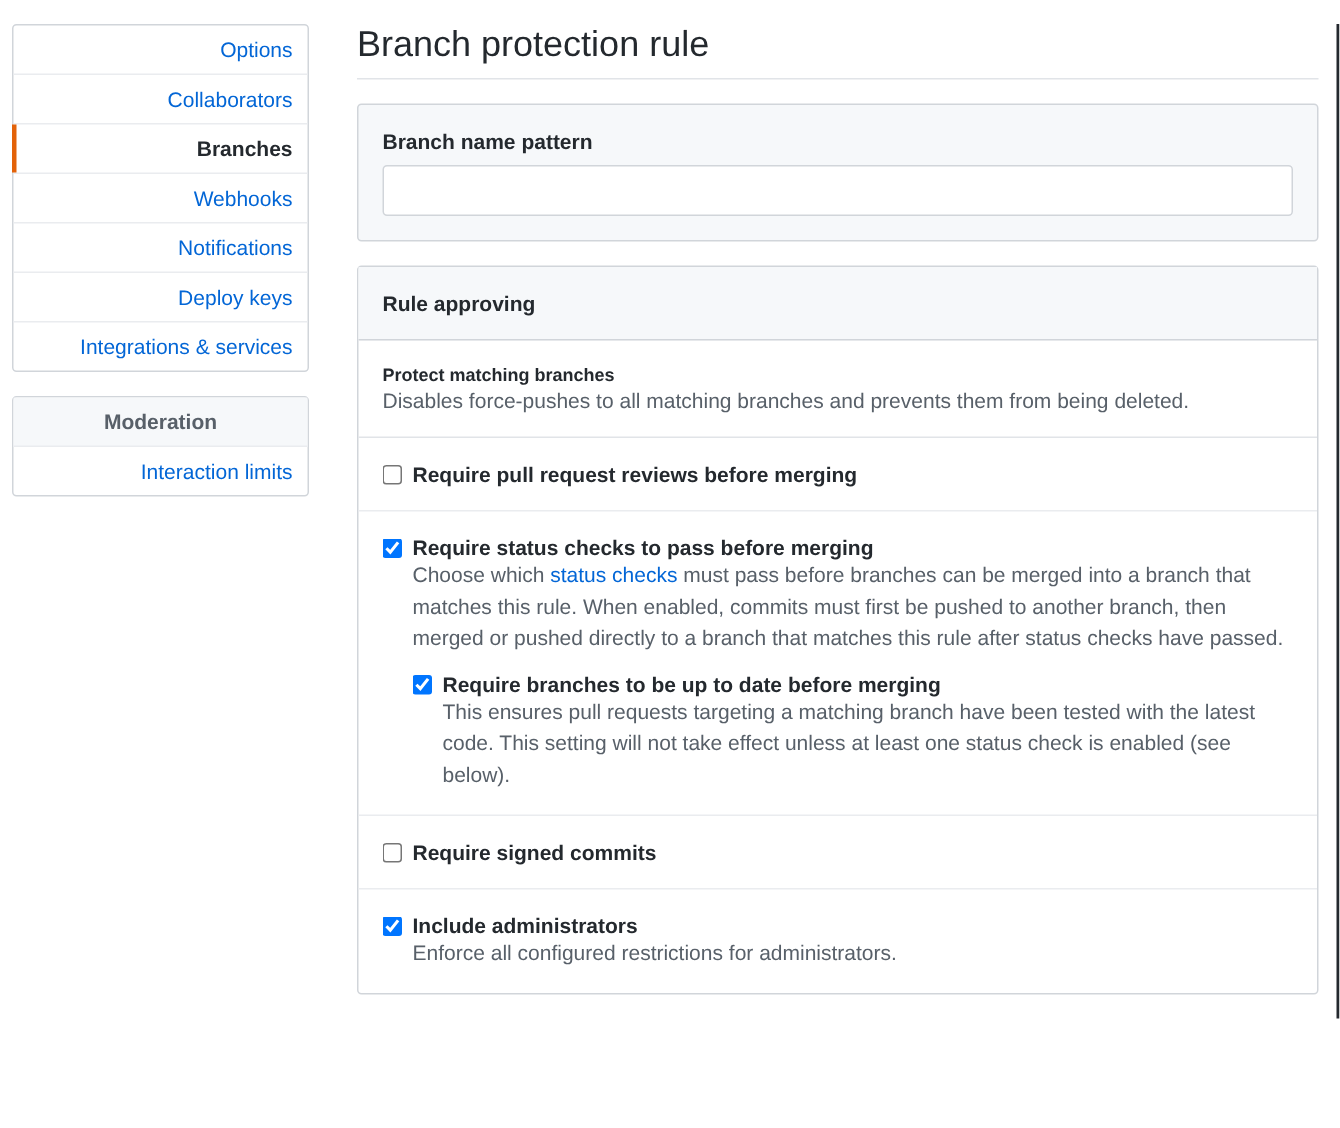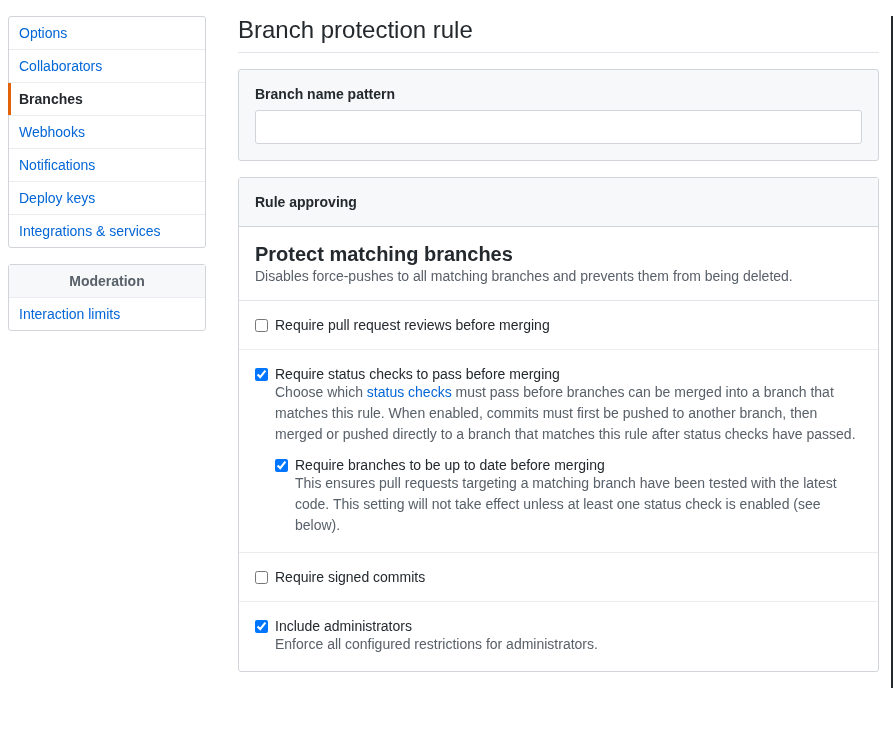--- a/index.html
+++ b/index.html
@@ -5,21 +5,21 @@
     * { box-sizing: border-box; margin: 0; padding: 0; }
     body {
       font-family: -apple-system, BlinkMacSystemFont, "Segoe UI", Helvetica, Arial, sans-serif;
       font-size: 14px;
       color: #24292e;
       background: #fff;
       display: flex;
       padding: 16px 0 16px 8px;
       width: 893px;
     }
-    a { color: #0366d6; text-decoration: none; }
+    a { color: #0366d6; text-decoration: none; text-align: right; }
 
     
     .sidebar {
       width: 198px;
       flex-shrink: 0;
     }
     .menu {
       border: 1px solid #d1d5da;
       border-radius: 3px;
       margin-bottom: 16px;
@@ -107,21 +107,21 @@
       border: 1px solid #d1d5da;
       border-radius: 3px;
       margin-bottom: 16px;
     }
 
     .subhead {
       padding: 16px;
       border-bottom: 1px solid #e1e4e8;
     }
     .subhead h4 {
-      font-size: 20px;
+      font-size: 12px;
       font-weight: 600;
       margin-bottom: 2px;
     }
     .subhead p {
       color: #586069;
       font-size: 14px;
     }
 
     .rule-item {
       padding: 16px;
@@ -131,21 +131,21 @@
     }
     .rule-item:last-child { border-bottom: none; }
     .rule-item input[type="checkbox"] {
       position: absolute;
       left: 16px;
       top: 18px;
       width: 13px;
       height: 13px;
     }
     .rule-item .rule-title {
-      font-weight: 400;
+      font-weight: 700;
       display: block;
     }
     .rule-item .rule-desc {
       color: #586069;
       font-size: 14px;
       line-height: 1.5;
     }
     .nested-rule {
       margin-top: 12px;
       padding-left: 20px;

